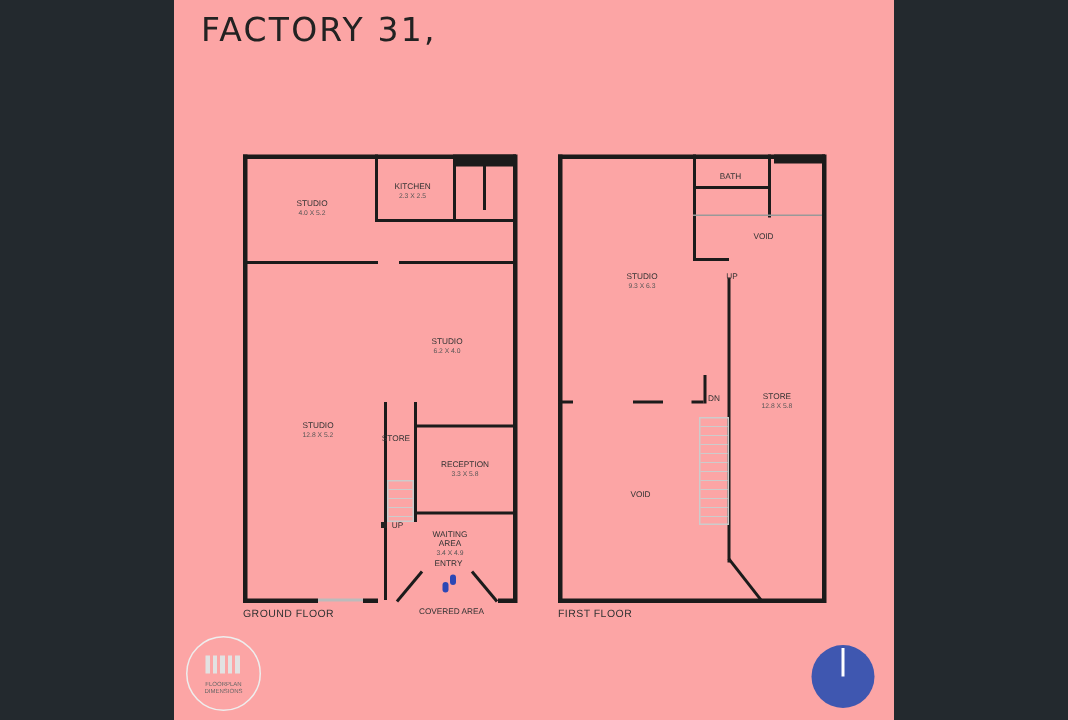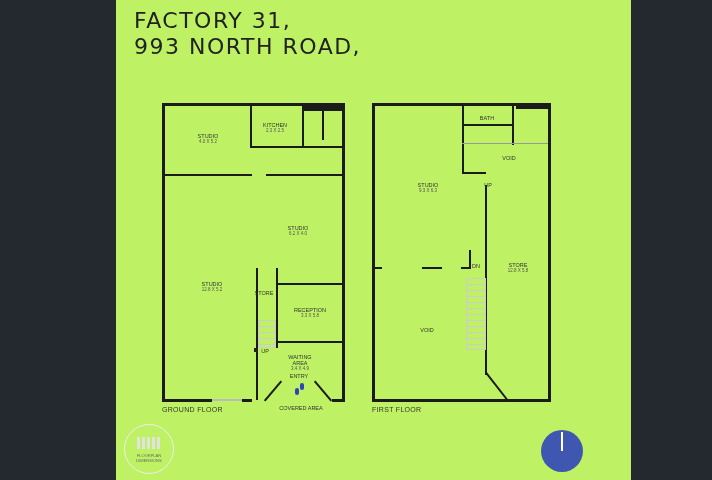--- a/index.html
+++ b/index.html
@@ -1,18 +1,18 @@
 <!DOCTYPE html>
 <html><head>
 <meta charset="utf-8">
 <style>
   html, body { margin:0; padding:0; }
   body { width:712px; height:480px; background:#23292e; position:relative; overflow:hidden;
          font-family:"Liberation Sans", sans-serif; }
-  .page { position:absolute; left:116px; top:0; width:480px; height:480px; background:#bef264;padding-left:35px; }
+  .page { position:absolute; left:116px; top:0; width:480px; height:480px; background:#fca5a5; }
   .title { position:absolute; left:18px; top:8px; font-size:22px; line-height:26px; color:#222; letter-spacing:1.5px; font-family:"DejaVu Sans", sans-serif; }
   .title .l3 { font-weight:bold; letter-spacing:2px; }
   .plan { position:absolute; }
   .wall { position:absolute; background:#1b1b1b; }
   .thin { position:absolute; background:#bbb; }
   .lbl { position:absolute; text-align:center; font-size:5.5px; line-height:6px; color:#333; transform:translateX(-50%); white-space:nowrap; }
   .lbl .dim { display:block; font-size:4.5px; color:#555; }
   .floorlbl { position:absolute; font-size:7px; color:#333; letter-spacing:0.3px; }
   .stairs { position:absolute; border:1px solid #ccc;
             background:repeating-linear-gradient(to bottom, transparent 0 5px, #ccc 5px 6px); }
@@ -25,21 +25,20 @@
   .darkbar { position:absolute; background:#1b1b1b; }
   .feet { position:absolute; width:4px; height:7px; border-radius:2px; background:#2c47b5; }
 </style>
 </head>
 <body>
 
 <div class="page">
 
   <div class="title">
     <div>FACTORY 31,</div>
-    <div>993 NORTH ROAD,</div>
   </div>
 
   <div class="plan" style="left:0;top:0;width:240px;height:480px;">
     <div class="wall" style="left:46px;top:103px;width:182px;height:3px;"></div>
     <div class="darkbar" style="left:186px;top:103px;width:42px;height:8px;"></div>
     <div class="wall" style="left:46px;top:103px;width:3px;height:299px;"></div>
     <div class="wall" style="left:226px;top:103px;width:3px;height:299px;"></div>
     <div class="wall" style="left:46px;top:399px;width:50px;height:3px;"></div>
     <div class="thin" style="left:96px;top:399px;width:30px;height:2px;"></div>
     <div class="wall" style="left:126px;top:399px;width:10px;height:3px;"></div>

